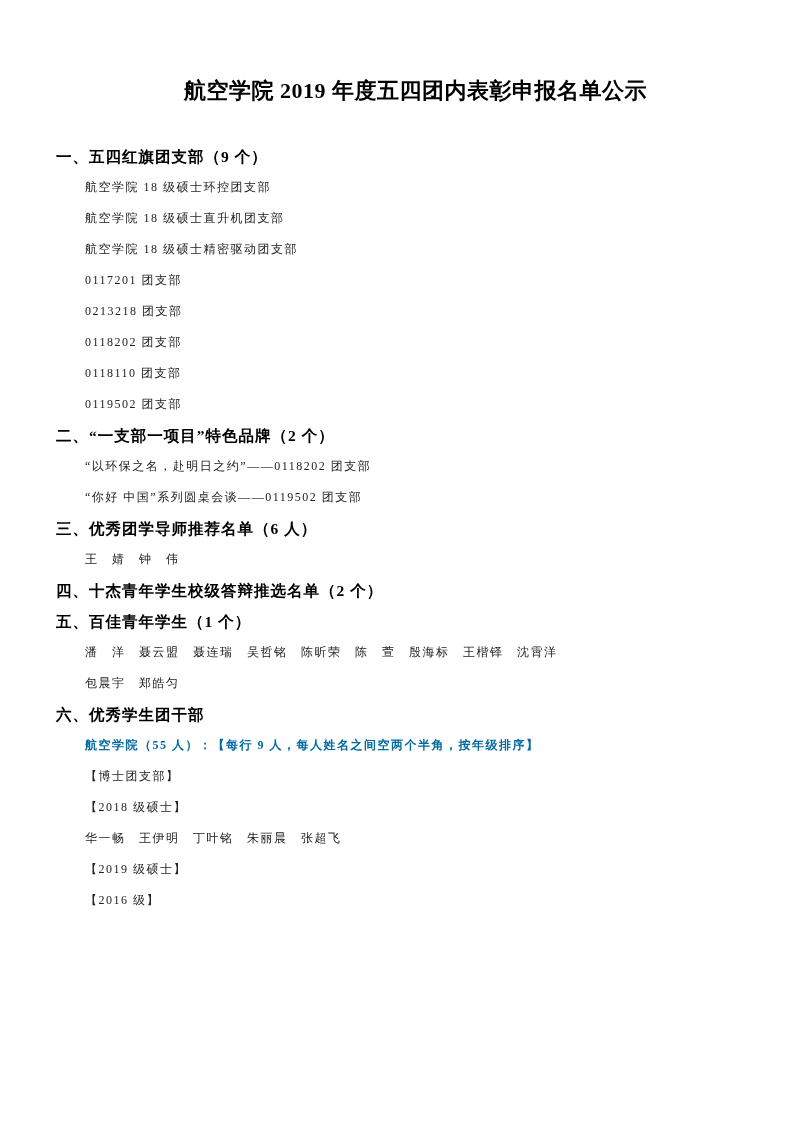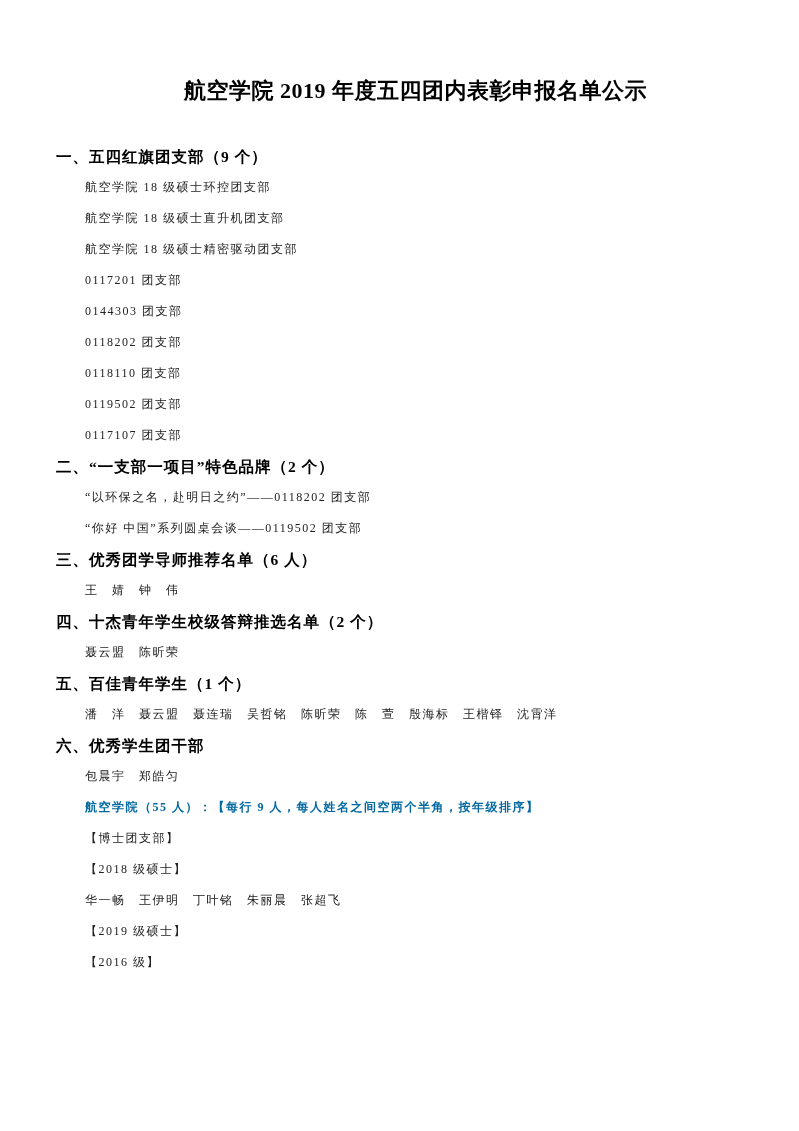--- a/index.html
+++ b/index.html
@@ -56,41 +56,39 @@
 
   <div class="doc-title">航空学院 2019 年度五四团内表彰申报名单公示</div>
 
   <div class="content">
 
     <div class="line heading">一、五四红旗团支部（9 个）</div>
     <div class="line item">航空学院 18 级硕士环控团支部</div>
     <div class="line item">航空学院 18 级硕士直升机团支部</div>
     <div class="line item">航空学院 18 级硕士精密驱动团支部</div>
     <div class="line item">0117201 团支部</div>
-    <div class="line item">0144303 团支部</div>
+    <div class="line item">0213218 团支部</div>
     <div class="line item">0118202 团支部</div>
     <div class="line item">0118110 团支部</div>
     <div class="line item">0119502 团支部</div>
-    <div class="line item">0117107 团支部</div>
 
     <div class="line heading">二、“一支部一项目”特色品牌（2 个）</div>
     <div class="line item">“以环保之名，赴明日之约”——0118202 团支部</div>
     <div class="line item">“你好 中国”系列圆桌会谈——0119502 团支部</div>
 
     <div class="line heading">三、优秀团学导师推荐名单（6 人）</div>
     <div class="line item">王　婧　钟　伟</div>
 
     <div class="line heading">四、十杰青年学生校级答辩推选名单（2 个）</div>
-    <div class="line item">聂云盟　陈昕荣</div>
 
     <div class="line heading">五、百佳青年学生（1 个）</div>
     <div class="line item">潘　洋　聂云盟　聂连瑞　吴哲铭　陈昕荣　陈　萱　殷海标　王楷铎　沈霄洋</div>
+    <div class="line item">包晨宇　郑皓匀</div>
+
     <div class="line heading">六、优秀学生团干部</div>
-
-    <div class="line item">包晨宇　郑皓匀</div>
     <div class="line item bold">航空学院（55 人）：【每行 9 人，每人姓名之间空两个半角，按年级排序】</div>
 
     <div class="line item">【博士团支部】</div>
 
     <div class="line item">【2018 级硕士】</div>
     <div class="line item">华一畅　王伊明　丁叶铭　朱丽晨　张超飞</div>
 
     <div class="line item">【2019 级硕士】</div>
 
     <div class="line item">【2016 级】</div>

